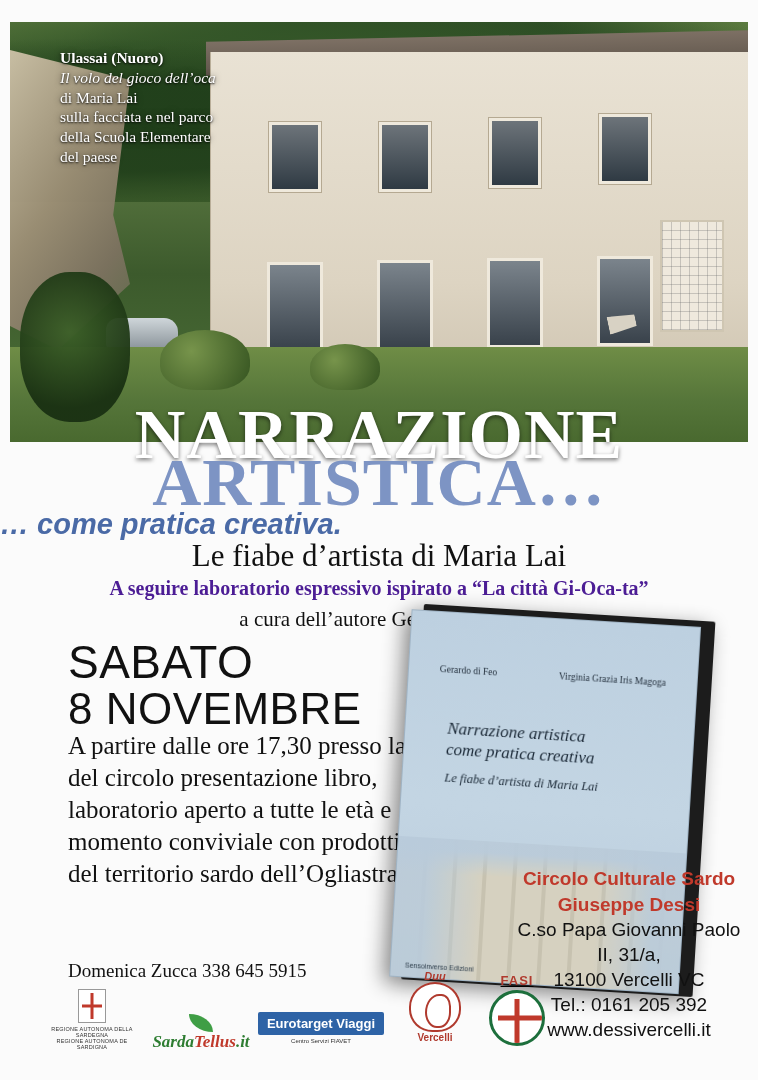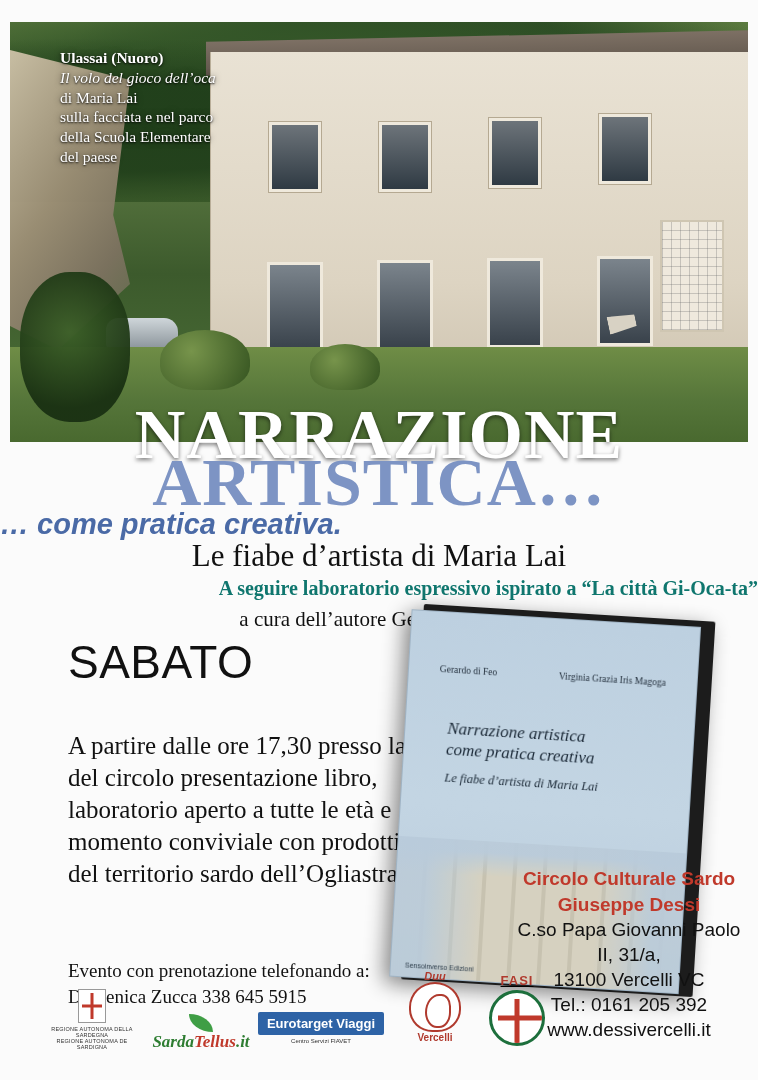--- a/index.html
+++ b/index.html
@@ -143,23 +143,23 @@
     font-weight: bold; font-style: italic;
     font-size: 29px;
     color: #4a6aa6;
   }
   .title4 {
     position:absolute; left:0; top:538px; width:758px; text-align:center;
     font-family: "Liberation Serif", serif;
     font-size: 31px; color:#111;
   }
   .line5 {
-    position:absolute; left:0; top:577px; width:758px; text-align:right;
-    font-family: "Liberation Serif", serif;
-    font-weight: bold; font-size: 20px; color:#0f766e;
+    position:absolute; left:0; top:577px; width:758px; text-align:center;
+    font-family: "Liberation Serif", serif;
+    font-weight: bold; font-size: 20px; color:#4c1d95;
   }
   .line6 {
     position:absolute; left:0; top:607px; width:758px; text-align:center;
     font-family: "Liberation Serif", serif;
     font-size: 21px; color:#111;
   }
 
   
   .date {
     position:absolute; left:68px; top:638px;
@@ -355,26 +355,26 @@
 
   <div class="title1">NARRAZIONE</div>
   <div class="title2">ARTISTICA…</div>
   <div class="title3">… come pratica creativa.</div>
   <div class="title4">Le fiabe d’artista di Maria Lai</div>
   <div class="line5">A seguire laboratorio espressivo ispirato a “La città Gi-Oca-ta”</div>
   <div class="line6">a cura dell’autore Gerardo di Feo</div>
 
   <div class="date">
     <div>SABATO</div>
+    <div class="d2">8 NOVEMBRE</div>
   </div>
 
   <div class="body-text">A partire dalle ore 17,30 presso la sala del circolo presentazione libro, laboratorio aperto a tutte le età e momento conviviale con prodotti tipici del territorio sardo dell’Ogliastra</div>
 
   <div class="contact">
-    <div>Evento con prenotazione telefonando a:</div>
     <div>Domenica Zucca 338 645 5915</div>
   </div>
 
   <div class="book">
     <div class="back"></div>
     <div class="front">
       <div class="authors">
         <span>Gerardo di Feo</span>
         <span>Virginia Grazia Iris Magoga</span>
       </div>

